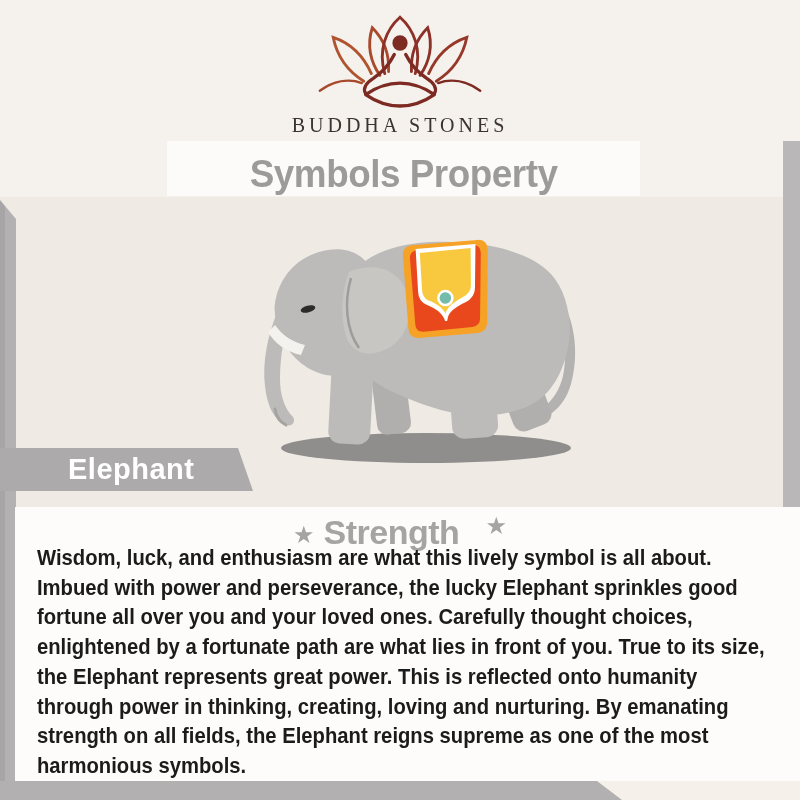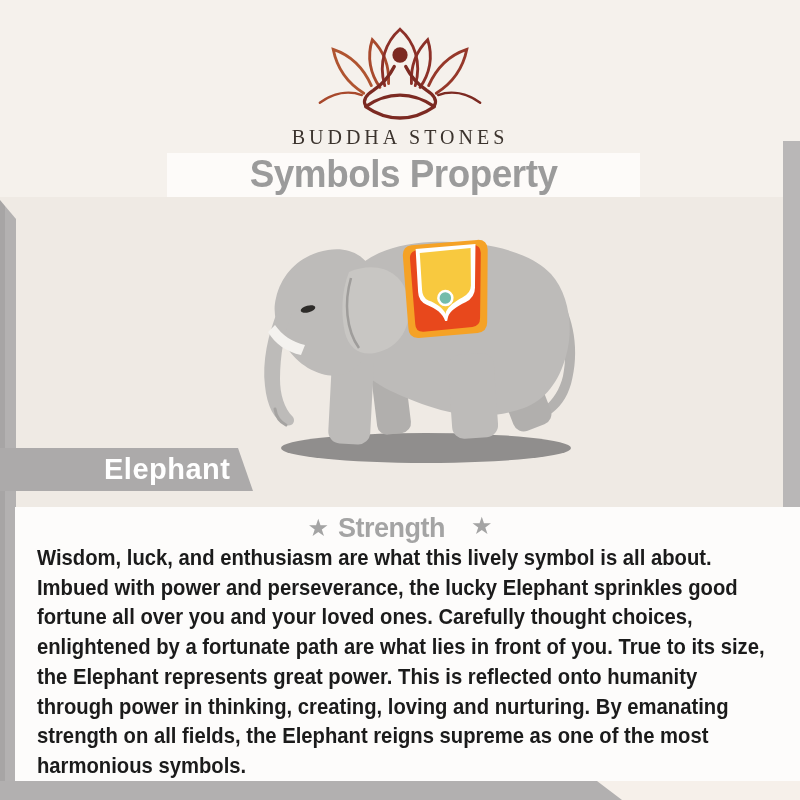--- a/index.html
+++ b/index.html
@@ -6,33 +6,33 @@
   html, body { background: #e9e4de; }
   .page {
     position: relative;
     width: 800px; height: 800px;
     background: #f5f1ec;
     overflow: hidden;
     font-family: "Liberation Sans", sans-serif;
   }
 
   
-  .header { position: absolute; left: 0; top: 0; width: 684px; height: 197px; background: #f5f1ec; margin-top: 12px; }
+  .header { position: absolute; left: 0; top: 0; width: 684px; height: 197px; background: #f5f1ec; }
   .logo-svg { position: absolute; left: 295px; top: 14px; width: 210px; height: 100px; }
   .brand-name {
     position: absolute; left: 0; top: 114px; width: 800px;
     text-align: center;
     font-family: "Liberation Serif", serif;
     font-size: 20px; letter-spacing: 4px;
     color: #3b332d;
   }
   .title-band {
     position: absolute; left: 167px; top: 141px; width: 473px; height: 55px;
     background: #fdfbf9;
-    display: flex; align-items: flex-start; justify-content: center;
+    display: flex; align-items: flex-end; justify-content: center;
   }
   .page-title {
     font-size: 38px; font-weight: 700; color: #9b9b9b;
     letter-spacing: -0.5px;
     transform: scaleX(0.97);
   }
 
   
   .photo-area { position: absolute; left: 0; top: 197px; width: 800px; height: 310px; background: #efeae4; }
   .elephant-svg { position: absolute; left: 256px; top: 236px; width: 340px; height: 235px; }
@@ -55,34 +55,34 @@
   }
 
   
   .symbol-banner {
     position: absolute; left: 0; top: 448px; width: 253px; height: 43px;
     background: #acaaaa;
     clip-path: polygon(0 0, 238px 0, 100% 100%, 0 100%);
     display: flex; align-items: center;
   }
   .symbol-banner span {
-    padding-left: 104px;
+    padding-left: 68px;
     font-size: 29px; font-weight: 700; color: #ffffff;
     letter-spacing: 0.5px;
   }
 
   
   .white-panel { position: absolute; left: 15px; top: 507px; width: 785px; height: 274px; background: #fdfcfb; }
   .traits-row {
     position: absolute; left: 0; top: 6px; width: 770px;
     display: flex; justify-content: center; gap: 26px;
   }
   .trait { display: flex; align-items: baseline; gap: 9px; color: #a4a4a4; }
   .trait .star { font-size: 24px; position: relative; top: -1px; }
-  .trait .t-label { font-size: 27px; font-weight: 700; letter-spacing: -0.5px; }
+  .trait .t-label { font-size: 34px; font-weight: 700; letter-spacing: -0.5px; }
   .desc {
     position: absolute; left: 22px; top: 36px; width: 795px;
     font-size: 22px; font-weight: 700; line-height: 29.7px;
     color: #1b1b1b; letter-spacing: 0;
     transform: scaleX(0.92); transform-origin: 0 0;
   }
 </style>
 </head>
 <body>
 

